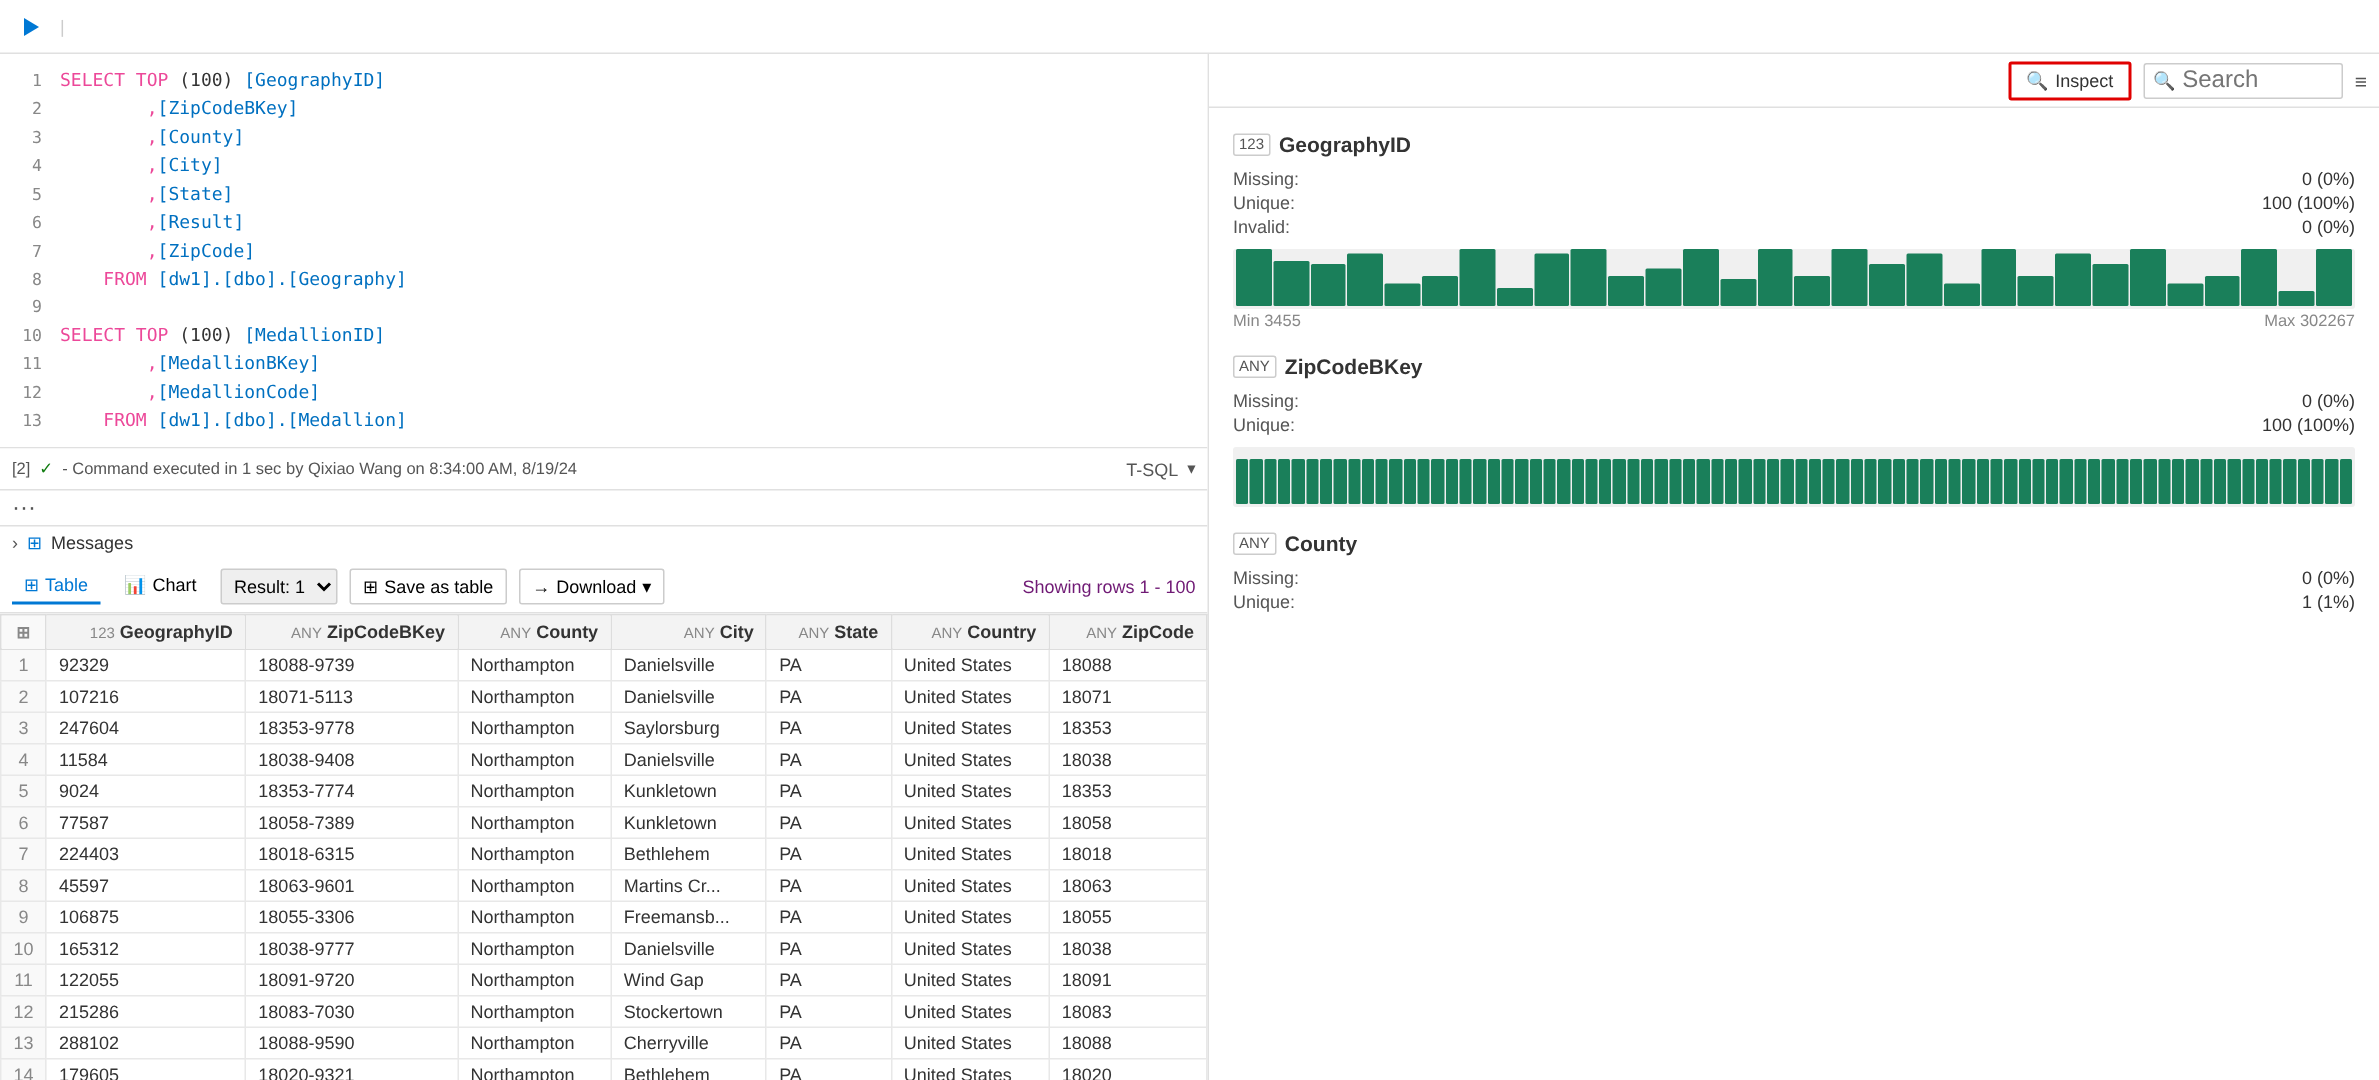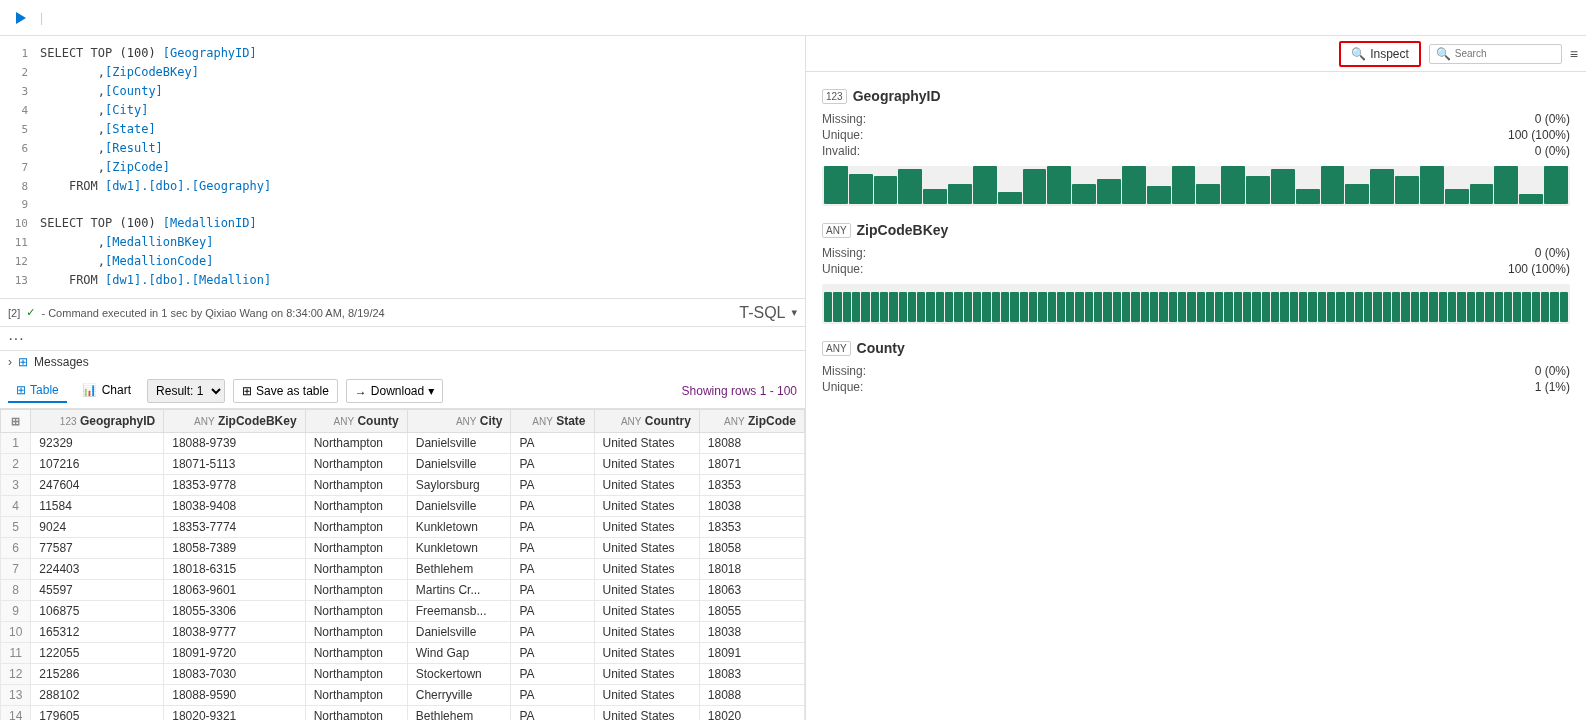--- a/index.html
+++ b/index.html
@@ -57,21 +57,21 @@
     .line-num {
       width: 40px;
       text-align: right;
       padding-right: 12px;
       color: #888;
       font-size: 11px;
       user-select: none;
       flex-shrink: 0;
     }
     .line-content { color: #333; }
-    .kw { color: #404040; }
+    .kw { color: #ec4899; }
     .bracket { color: #0070c0; text-align: center; }
 
     
     .status-bar {
       height: 28px;
       background: #fff;
       border-bottom: 1px solid #e0e0e0;
       display: flex;
       align-items: center;
       padding: 0 8px;
@@ -183,21 +183,21 @@
       background: #fff; cursor: pointer; font-size: 12px;
       color: #333;
     }
     .search-box {
       display: flex; align-items: center;
       border: 1px solid #ccc; border-radius: 2px;
       padding: 2px 6px; gap: 4px;
       background: #fff;
     }
     .search-box input {
-      border: none; outline: none; font-size: 10px; width: 100px;
+      border: none; outline: none; font-size: 16px; width: 100px;
     }
     .filter-btn {
       border: none; background: transparent; cursor: pointer; font-size: 14px; color: #555;
     }
 
     .inspect-content {
       flex: 1;
       overflow-y: auto;
       padding: 0 16px 16px;
     }
@@ -347,21 +347,21 @@
       <div class="code-line">
           <span class="line-num">13</span>
           <span class="line-content">&nbsp;&nbsp;&nbsp;&nbsp;<span class="kw">FROM</span> <span class="bracket">[dw1].[dbo].[Medallion]</span></span>
         </div>
     </div>
 
     <div class="status-bar">
       <span>[2]</span>
       <span class="status-check">✓</span>
       <span>- Command executed in 1 sec by Qixiao Wang on 8:34:00 AM, 8/19/24</span>
-      <span style="margin-left:auto; font-size:16px; color:#555;text-align:right;">T-SQL</span>
+      <span style="margin-left:auto; font-size:12px; color:#555;text-align:right;">T-SQL</span>
       <span style="color:#555">▾</span>
     </div>
 
     <div class="dots-menu">
       <span style="font-size:16px; color:#555; cursor:pointer;">···</span>
     </div>
 
     <div class="messages-section">
       <span style="color:#555">›</span>
       <span style="color:#0078d4">⊞</span>
@@ -626,20 +626,24 @@
             <div class="hist-bar" style="height: 20px; flex: 1 1 0%;"></div>
             <div class="hist-bar" style="height: 35px; flex: 1 1 0%;"></div>
             <div class="hist-bar" style="height: 28px; flex: 1 1 0%;"></div>
             <div class="hist-bar" style="height: 38px; flex: 1 1 0%;"></div>
             <div class="hist-bar" style="height: 15px; flex: 1 1 0%;"></div>
             <div class="hist-bar" style="height: 20px; flex: 1 1 0%;"></div>
             <div class="hist-bar" style="height: 38px; flex: 1 1 0%;"></div>
             <div class="hist-bar" style="height: 10px; flex: 1 1 0%;"></div>
             <div class="hist-bar" style="height: 38px; flex: 1 1 0%;"></div>
           </div>
+        <div class="hist-range">
+          <span>Min 3455</span>
+          <span>Max 302267</span>
+        </div>
       </div>
 
       <div class="inspect-section">
         <div class="inspect-section-title">
           <span class="type-badge">ANY</span>
           <span>ZipCodeBKey</span>
         </div>
         <div class="stat-row">
           <span>Missing:</span>
           <span class="stat-value">0 (0%)</span>

